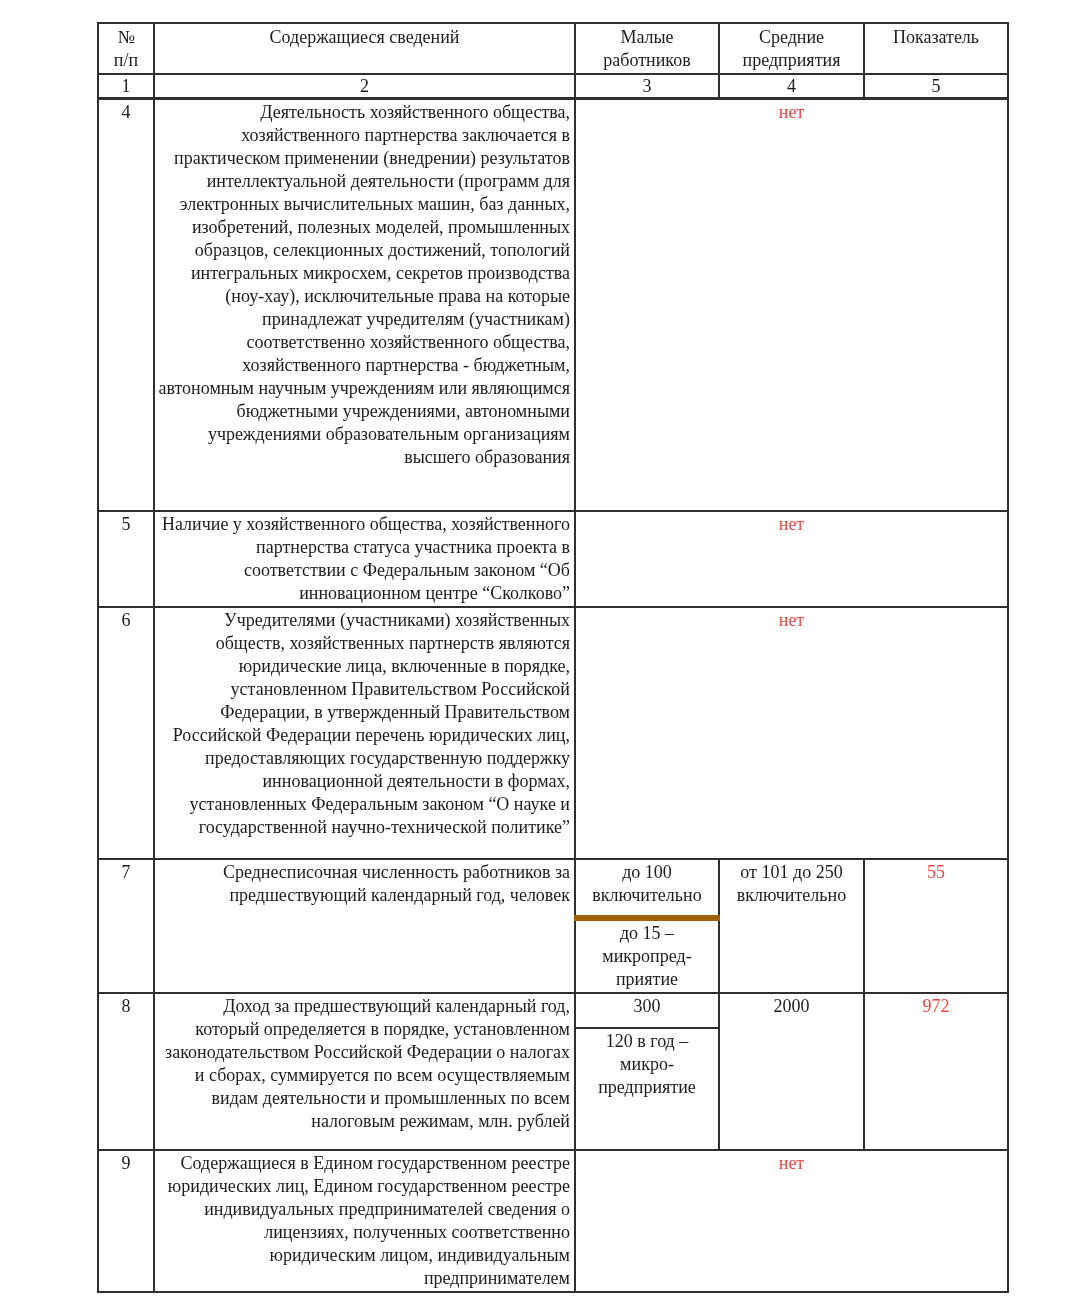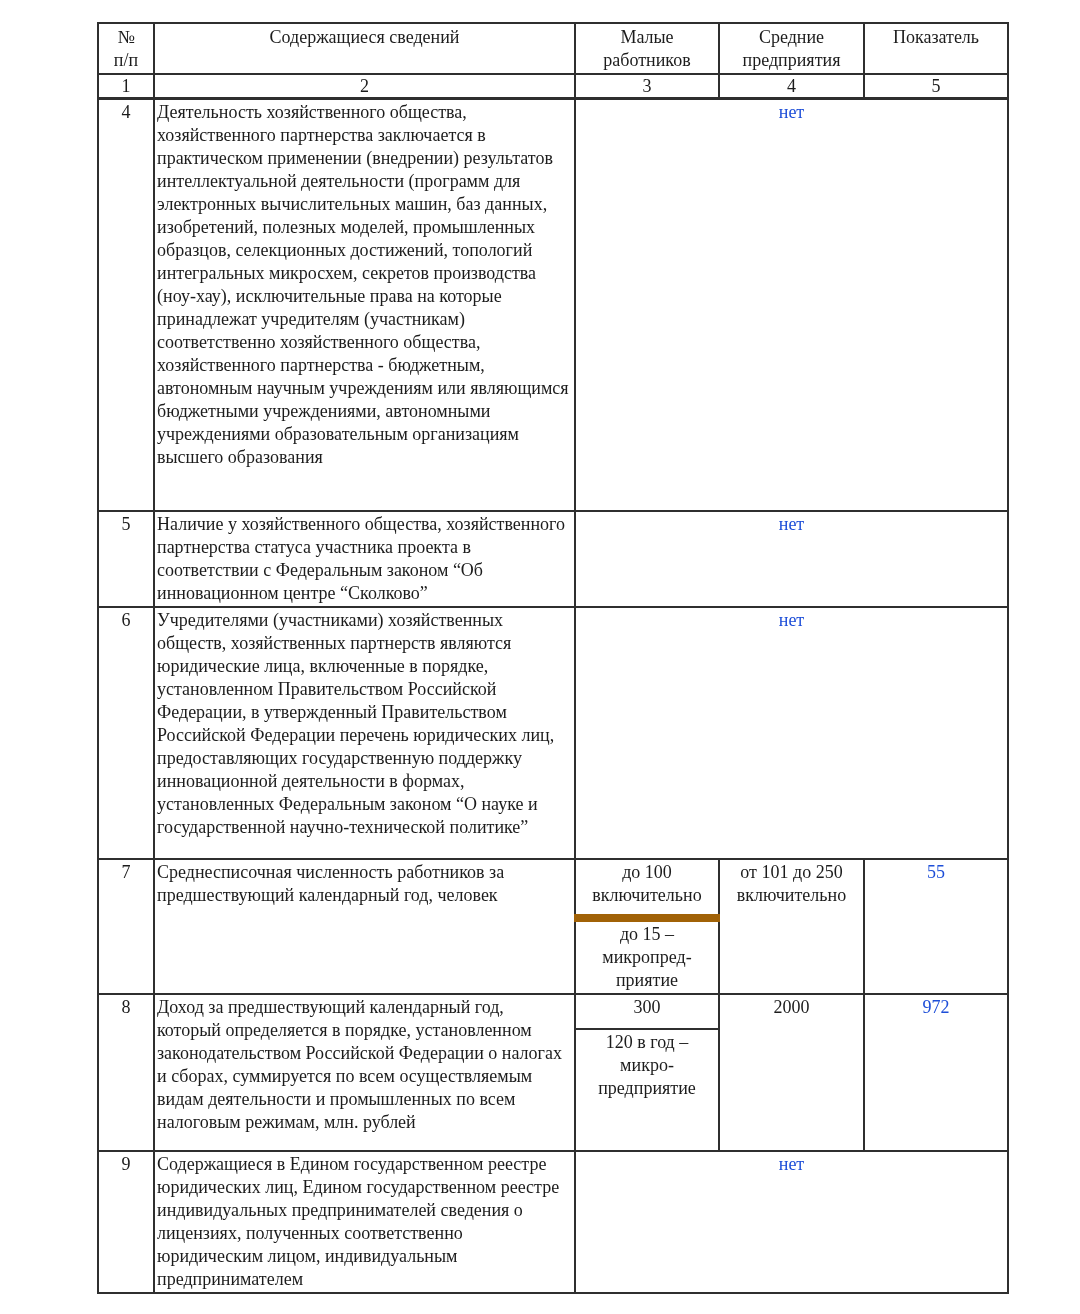--- a/index.html
+++ b/index.html
@@ -30,33 +30,33 @@
     vertical-align: top;
     font-weight: normal;
     font-size: 18px;
     line-height: 23px;
     padding: 1px 5px;
     text-align: center;
     overflow: hidden;
   }
   th { padding-top: 2px; }
   .name-cell {
-    text-align: left;
+    text-align: right;
     padding: 1px 4px 1px 2px;
   }
   .numrow td {
     line-height: 22px;
     padding: 0;
     border-bottom-width: 3px;
   }
   .preline { white-space: pre-line; }
-  .accent { color: #1d4ed8; }
+  .accent { color: #ef4444; }
   
   .split-top-gray  { border-bottom: 2px solid #f97316; }
-  .split-bot-gray  { border-top: 8px solid #a16207; margin-left: 27px; }
+  .split-bot-gray  { border-top: 6px solid #a16207; margin-left: 27px; }
 </style>
 </head>
 <body>
 
 <div class="page">
   <table class="doc-table">
     <colgroup>
       <col style="width:56px">
       <col style="width:421px">
       <col style="width:144px">

